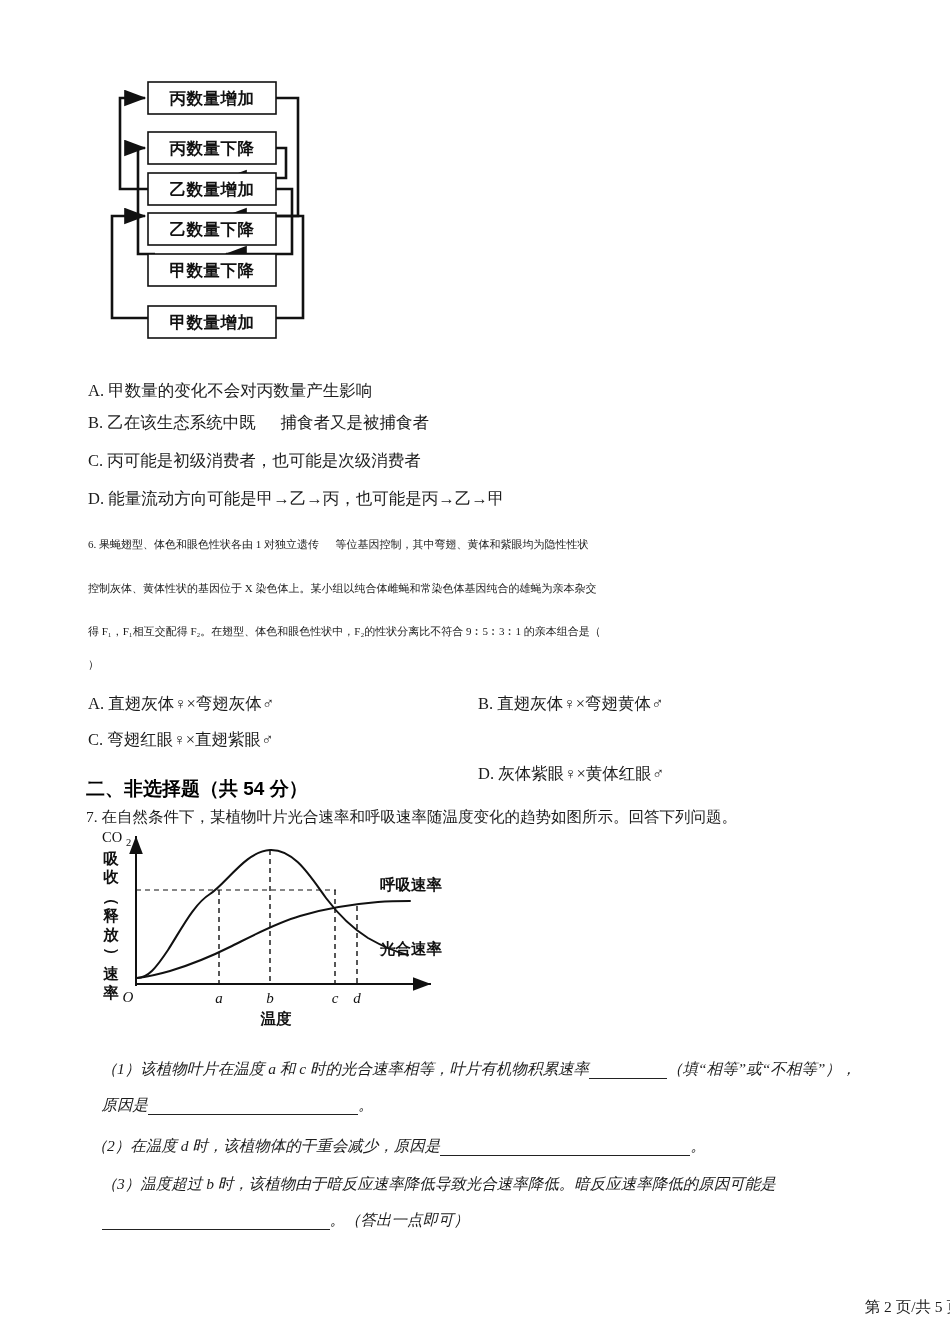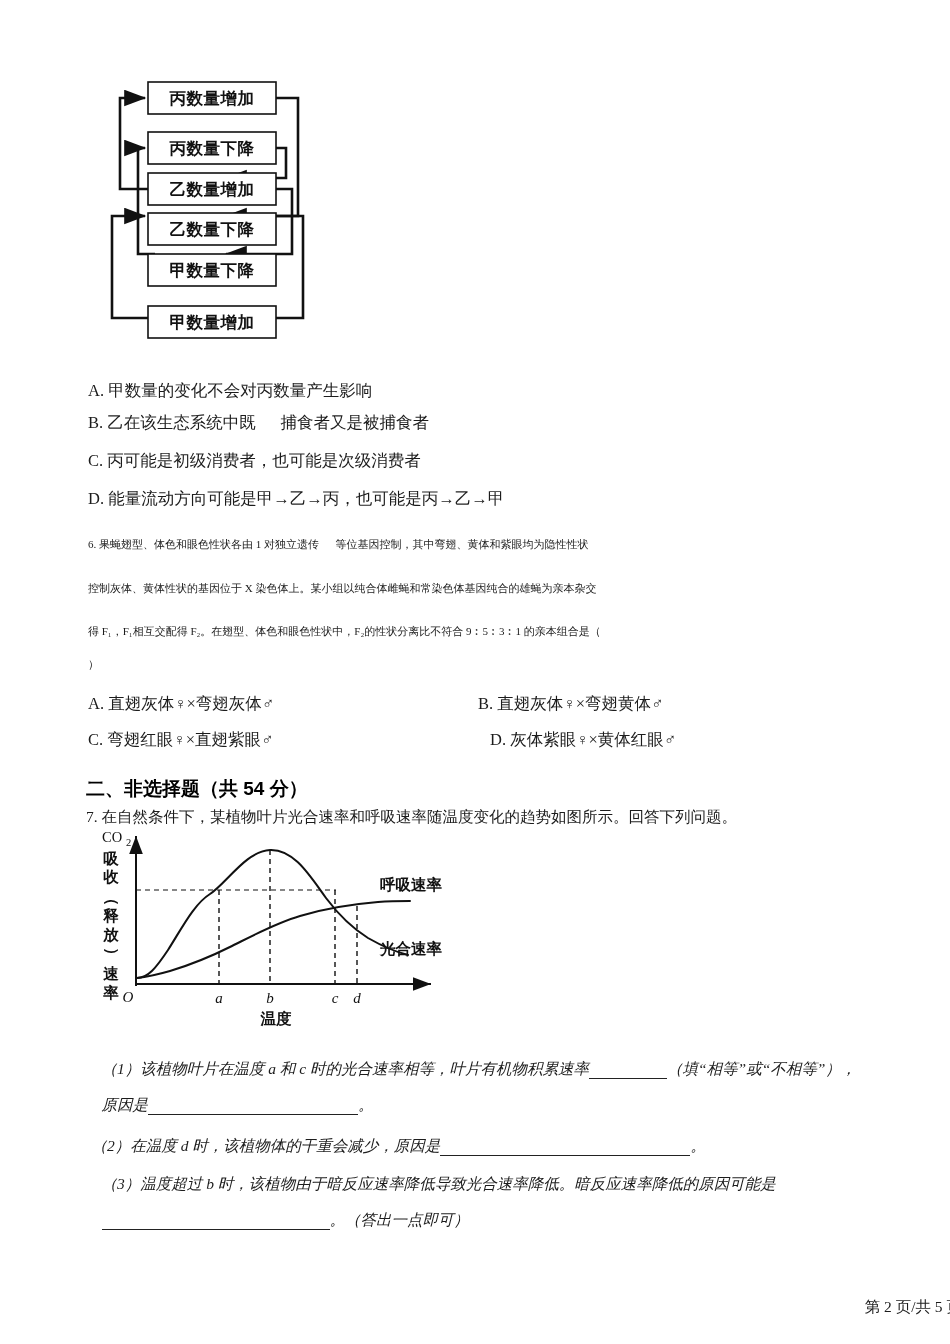--- a/index.html
+++ b/index.html
@@ -179,21 +179,21 @@
   <div class="opt" style="left:88px; top:489px;">D. 能量流动方向可能是甲→乙→丙，也可能是丙→乙→甲</div>
 
   <div class="qline" style="left:88px; top:538px;">6. 果蝇翅型、体色和眼色性状各由 1 对独立遗传      等位基因控制，其中弯翅、黄体和紫眼均为隐性性状</div>
   <div class="qline" style="left:88px; top:582px;">控制灰体、黄体性状的基因位于 X 染色体上。某小组以纯合体雌蝇和常染色体基因纯合的雄蝇为亲本杂交</div>
   <div class="qline" style="left:88px; top:625px;">得 F₁，F₁相互交配得 F₂。在翅型、体色和眼色性状中，F₂的性状分离比不符合 9︰5︰3︰1 的亲本组合是（</div>
   <div class="qline" style="left:88px; top:658px;">）</div>
 
   <div class="opt" style="left:88px; top:694px;">A. 直翅灰体♀×弯翅灰体♂</div>
   <div class="opt" style="left:478px; top:694px;">B. 直翅灰体♀×弯翅黄体♂</div>
   <div class="opt" style="left:88px; top:730px;">C. 弯翅红眼♀×直翅紫眼♂</div>
-  <div class="opt" style="left:478px; top:730px;margin-left:12px;">D. 灰体紫眼♀×黄体红眼♂</div>
+  <div class="opt" style="left:478px; top:764px;">D. 灰体紫眼♀×黄体红眼♂</div>
 
   <div class="section-head" style="left:86px; top:776px;">二、非选择题（共 54 分）</div>
 
   <div class="qline" style="left:86px; top:808px; font-size:15.5px;">7. 在自然条件下，某植物叶片光合速率和呼吸速率随温度变化的趋势如图所示。回答下列问题。</div>
 
   <div class="graph-wrap">
     <svg width="400" height="200" viewBox="0 0 400 200" xmlns="http://www.w3.org/2000/svg">
       <defs>
         <marker id="axarrow" markerWidth="10" markerHeight="10" refX="9" refY="3.4" orient="auto">
           <path d="M0,0 L9,3.4 L0,6.8 z" fill="#111"></path>

